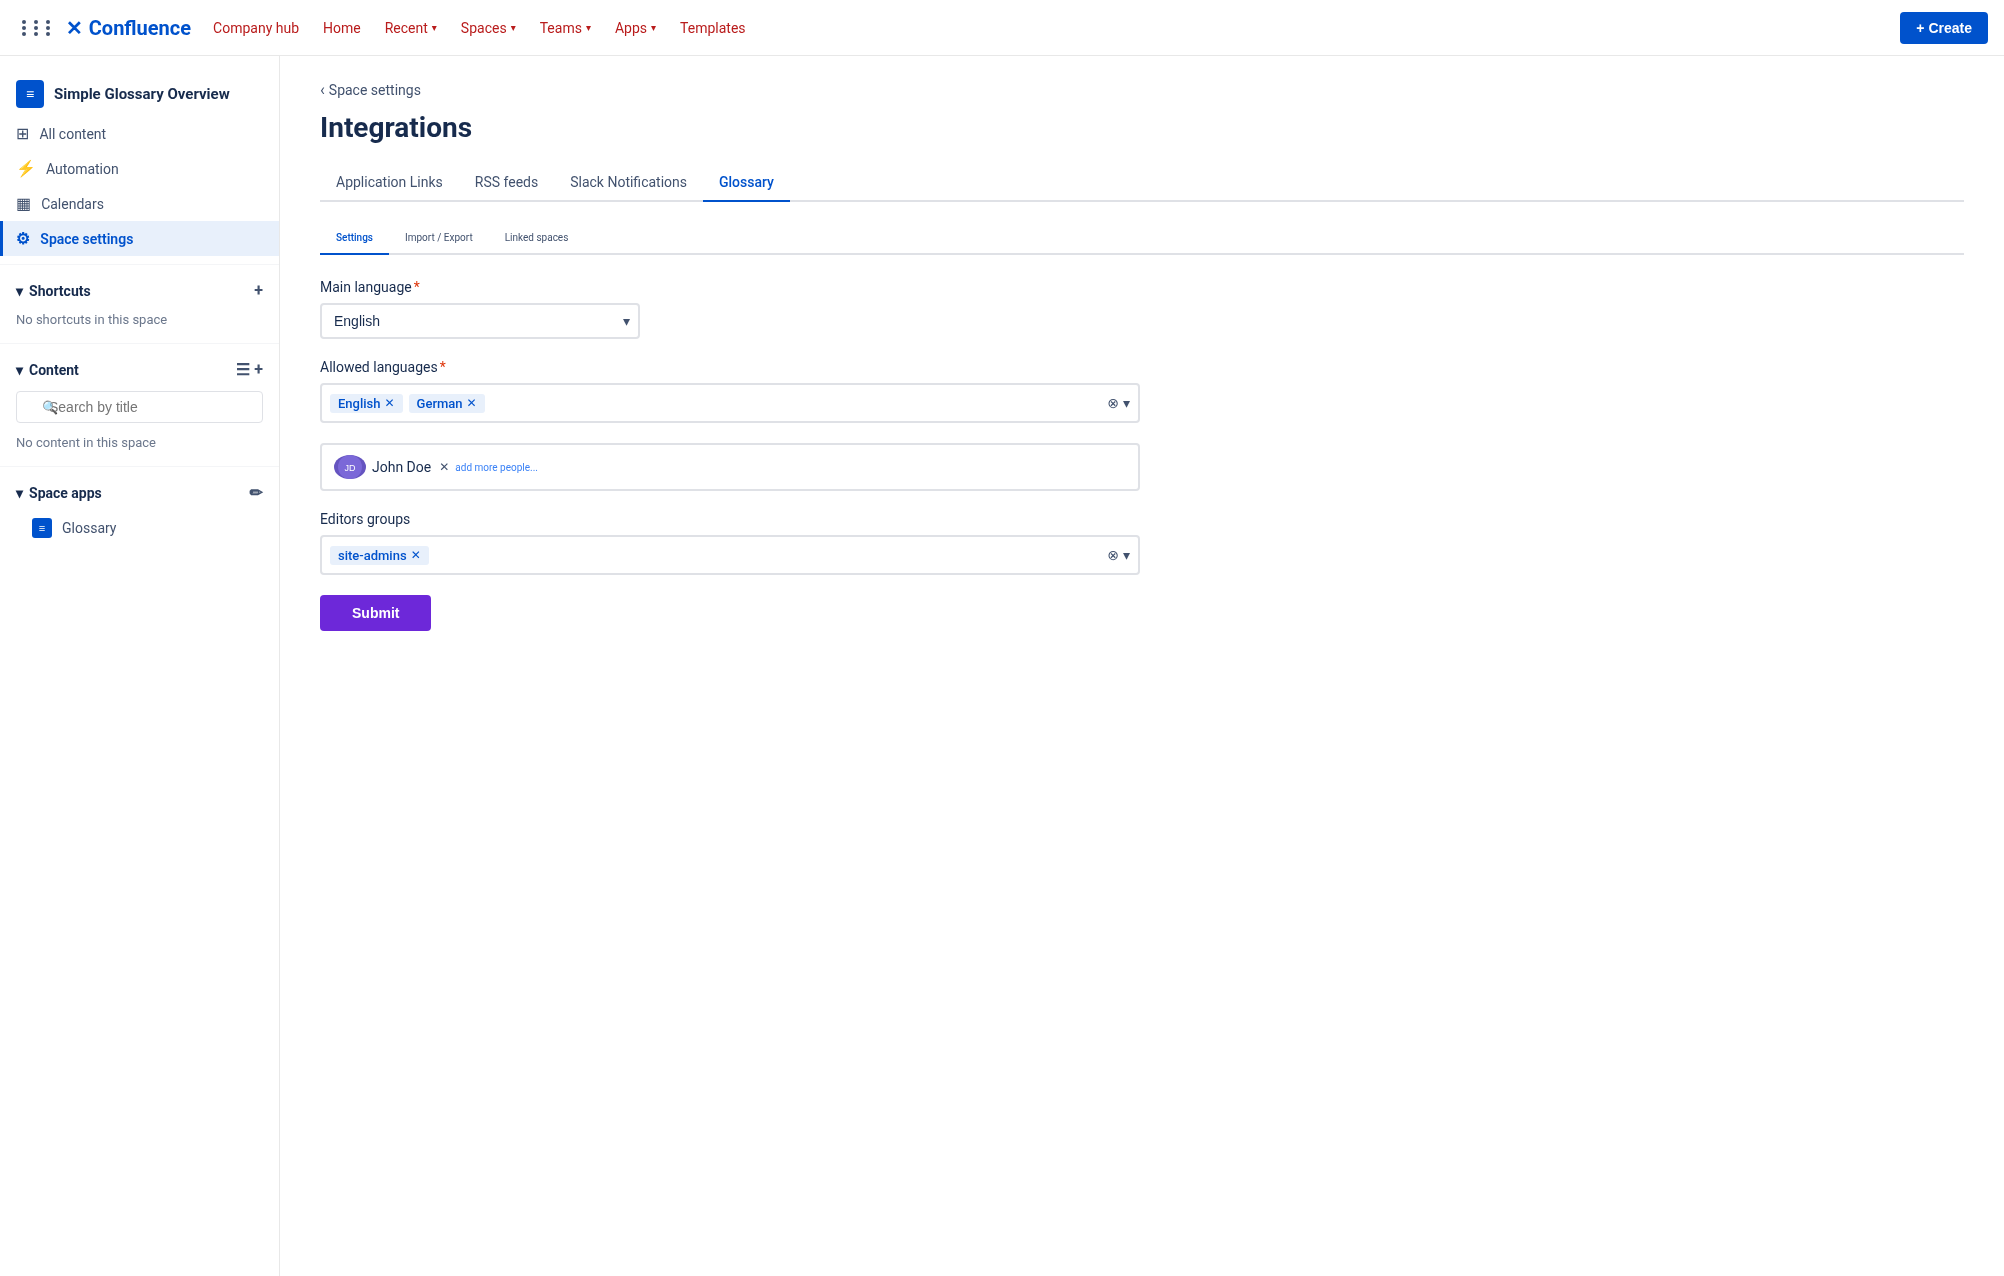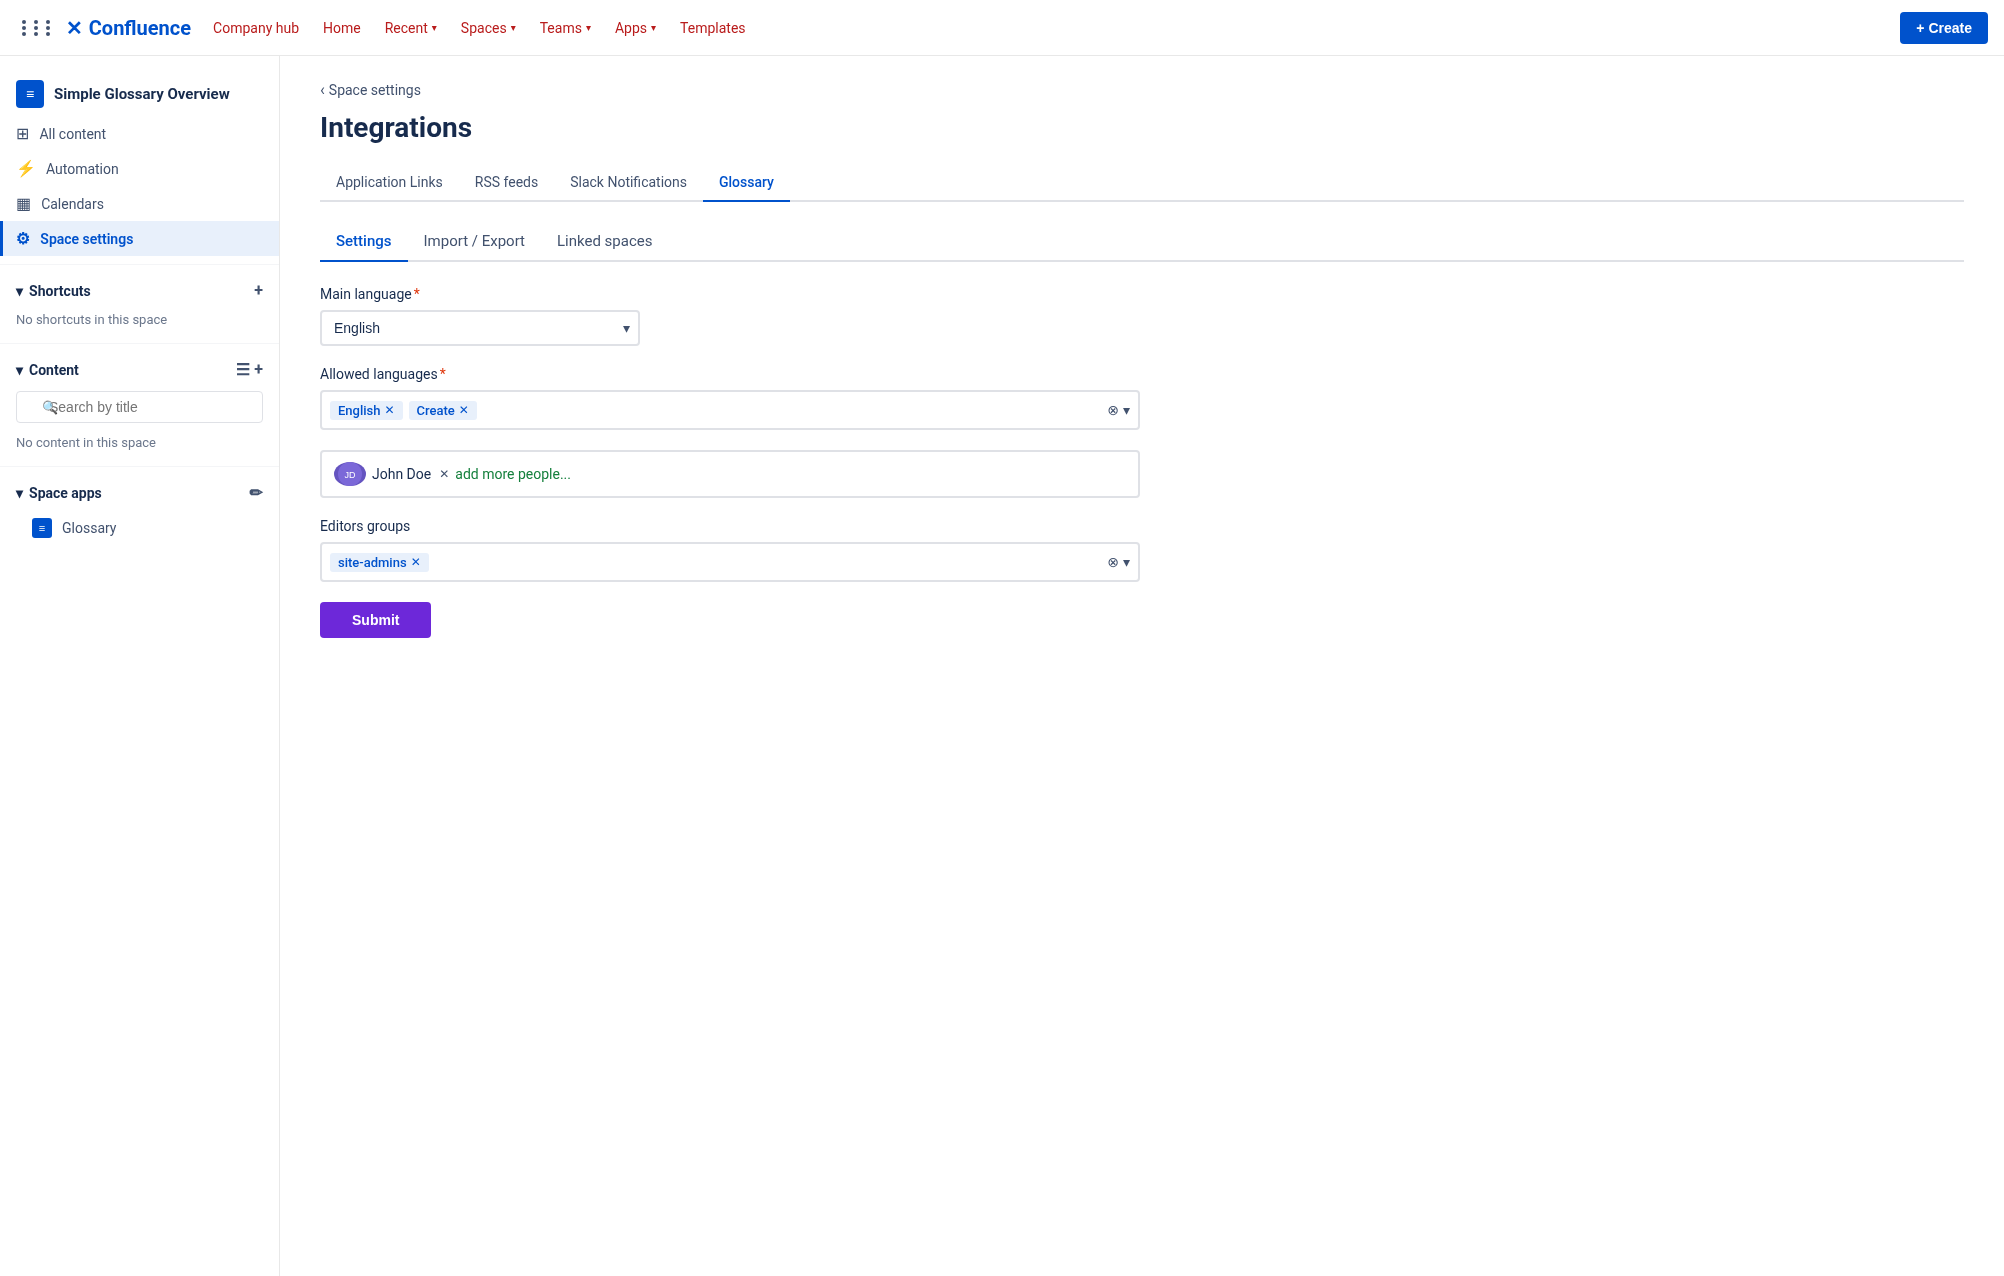--- a/index.html
+++ b/index.html
@@ -83,21 +83,21 @@
     
     .tabs-primary { display: flex; border-bottom: 2px solid #dfe1e6; margin-bottom: 20px; gap: 0; }
     .tab-primary {
       padding: 10px 16px; font-size: 14px; color: #42526e; cursor: pointer;
       border-bottom: 2px solid transparent; margin-bottom: -2px; text-decoration: none;
     }
     .tab-primary.active { color: #0052cc; border-bottom-color: #0052cc; font-weight: 500; }
 
     .tabs-secondary { display: flex; border-bottom: 2px solid #dfe1e6; margin-bottom: 24px; gap: 0; }
     .tab-secondary {
-      padding: 10px 16px; font-size: 15px; color: #42526e; cursor: pointer;
+      padding: 10px 16px; font-size: 10px; color: #42526e; cursor: pointer;
       border-bottom: 2px solid transparent; margin-bottom: -2px; text-align: center;
     }
     .tab-secondary.active { color: #0052cc; border-bottom-color: #0052cc; font-weight: 500; }
 
     
     .form-section { max-width: 820px; }
     .form-field { margin-bottom: 20px; }
     .form-label { font-size: 14px; font-weight: 400; color: #172b4d; margin-bottom: 8px; display: flex; align-items: center; gap: 2px; }
     .required-star { color: #de350b; }
 
@@ -133,21 +133,21 @@
       border: 2px solid #dfe1e6; border-radius: 4px;
       padding: 8px 12px; min-height: 48px; cursor: text; background: #fff;
     }
     .editor-tag { display: flex; align-items: center; gap: 6px; }
     .editor-avatar {
       width: 32px; height: 24px; border-radius: 50%; background: #6554c0;
       overflow: hidden; display: flex; align-items: center; justify-content: center;
     }
     .editor-name { font-size: 14px; color: #172b4d; }
     .editor-remove { cursor: pointer; color: #42526e; font-size: 12px; margin-left: 2px; }
-    .editor-placeholder { color: #15803d; font-size: 14px; }
+    .editor-placeholder { color: #3b82f6; font-size: 10px; }
 
     .submit-btn {
       background: #6d28d9; color: #fff; border: none; border-radius: 4px;
       padding: 10px 32px; font-size: 14px; font-weight: 600; cursor: pointer;
     }
   </style>
 </head>
 <body>
 
 <nav class="topnav">
@@ -297,21 +297,21 @@
         <div class="form-label">
           <span>Allowed languages</span>
           <span class="required-star"> *</span>
         </div>
         <div class="tags-input">
           <div class="tag">
             <span>English</span>
             <span class="tag-remove">✕</span>
           </div>
           <div class="tag">
-            <span>Create</span>
+            <span>German</span>
             <span class="tag-remove">✕</span>
           </div>
           <div class="tags-actions">
             <span class="tags-clear">⊗</span>
             <span class="tags-chevron">▾</span>
           </div>
         </div>
       </div>
 
       

